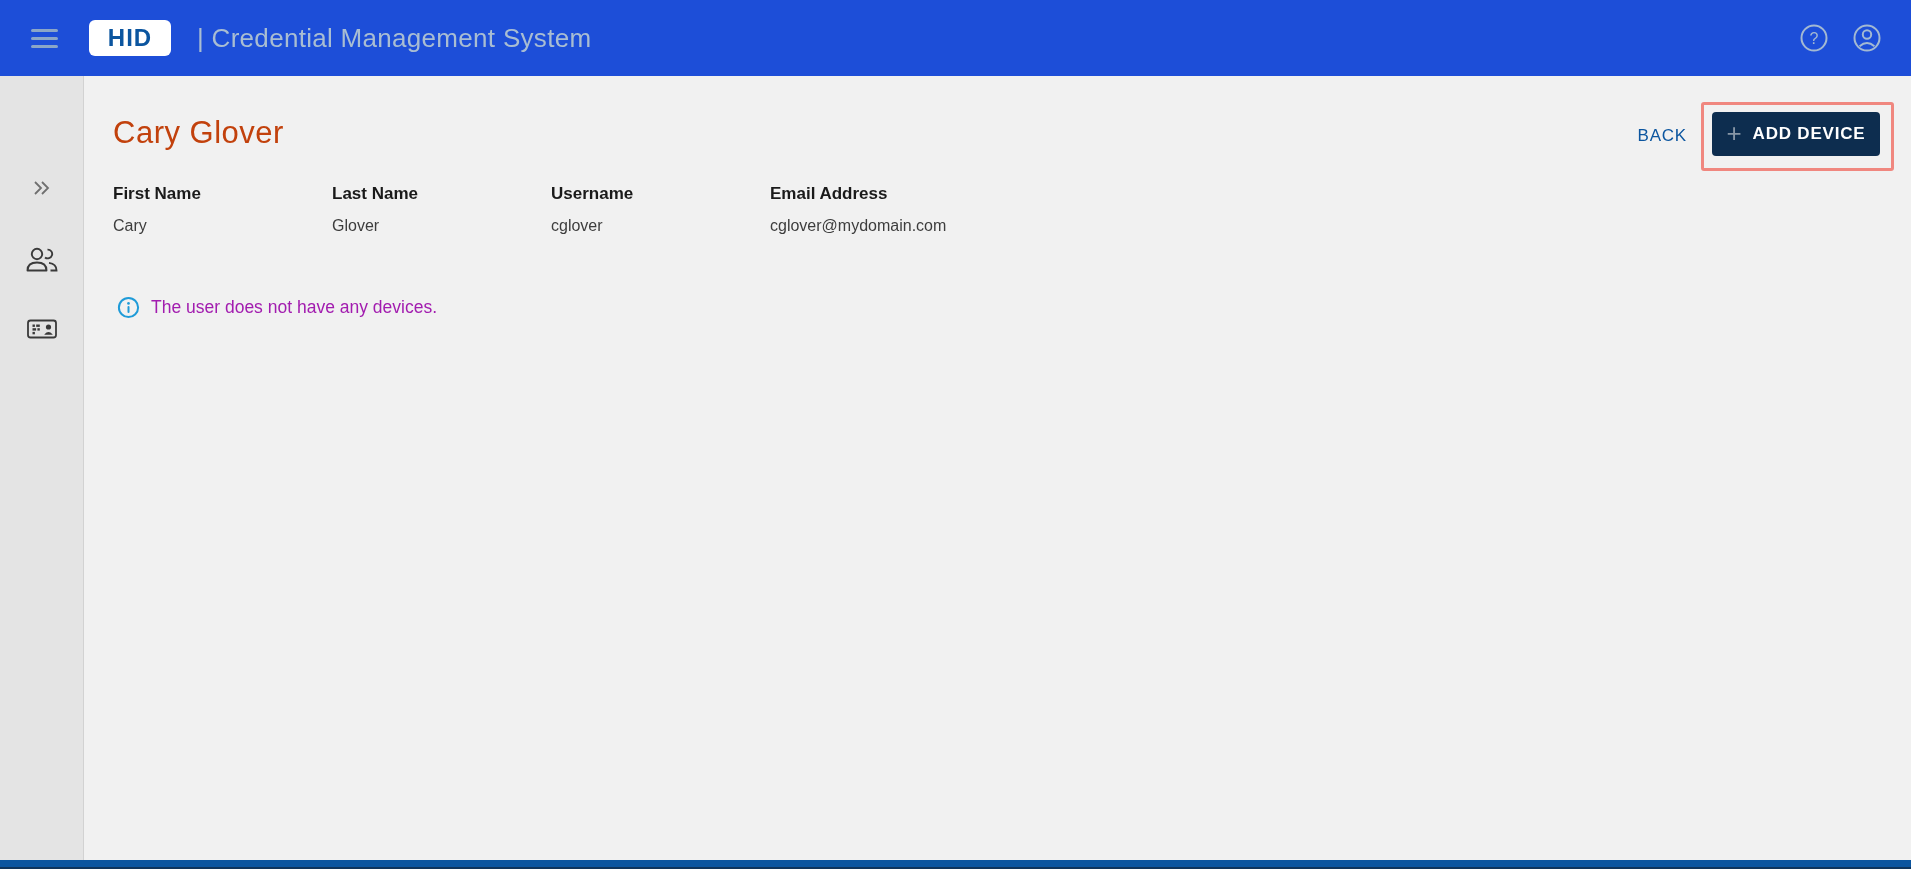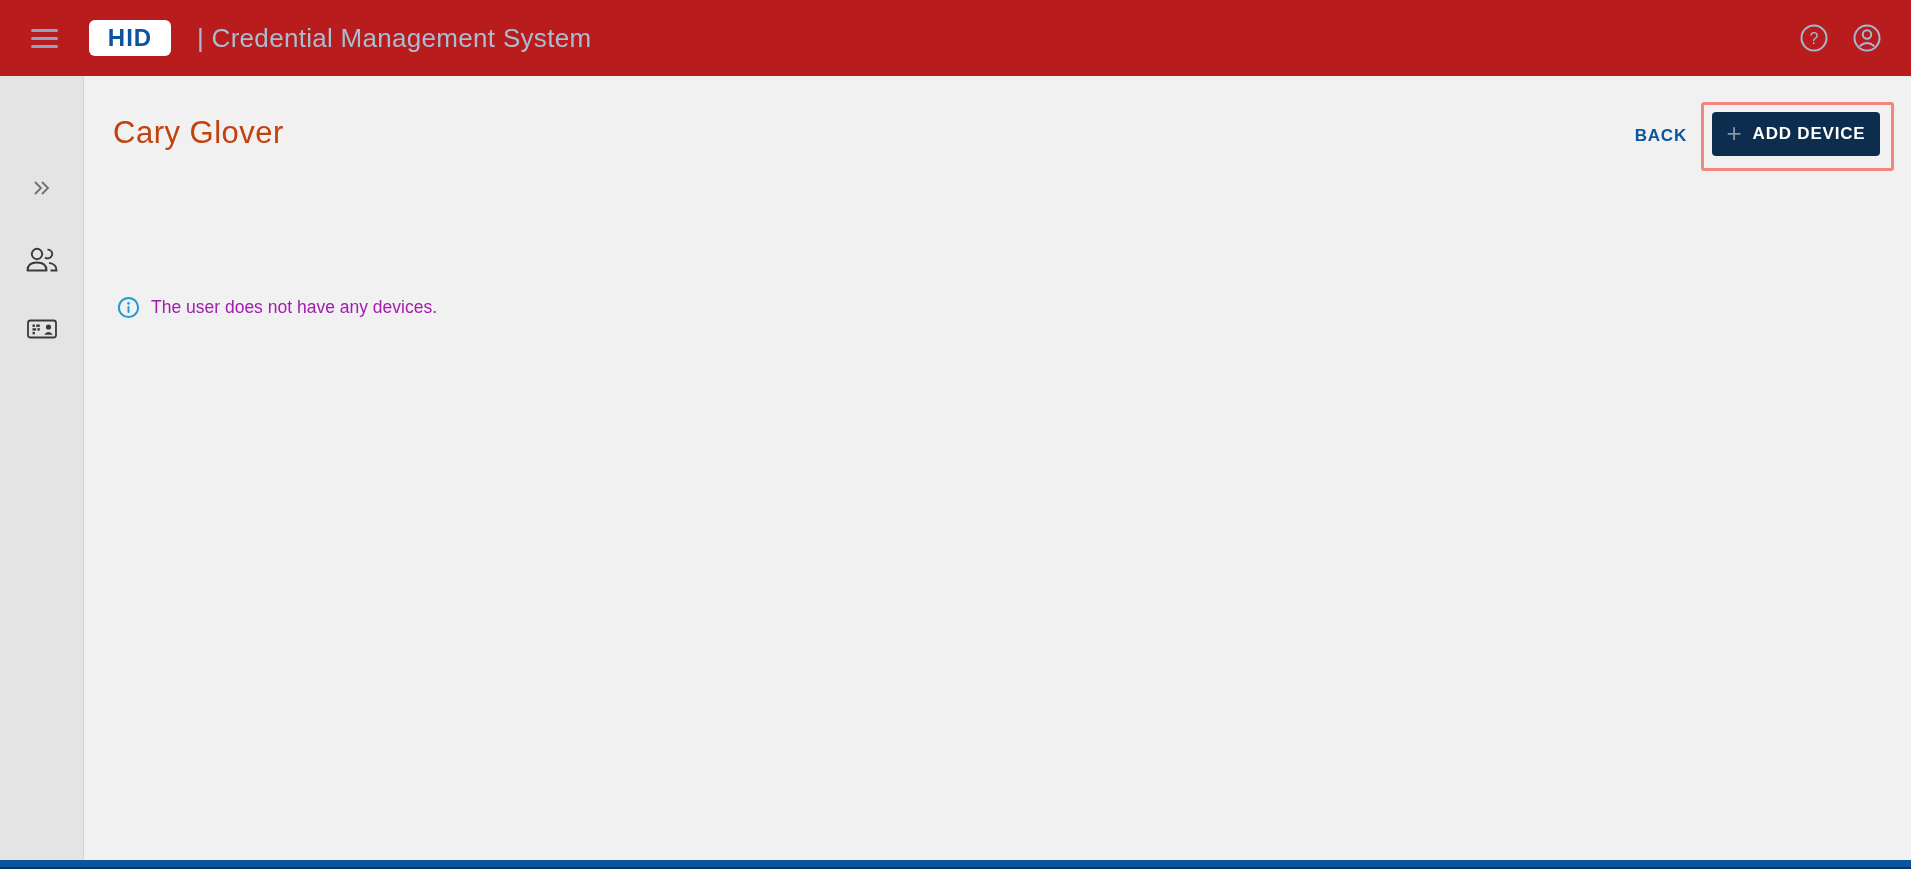--- a/index.html
+++ b/index.html
@@ -13,21 +13,21 @@
     width: 1911px;
     height: 869px;
     background: #f1f1f1;
   }
 
   
   .header {
     position: absolute;
     top: 0; left: 0; right: 0;
     height: 76px;
-    background: #b91c1c;
+    background: #1d4ed8;
     display: flex;
     align-items: center;
   }
   .menu-btn {
     margin-left: 31px;
     width: 28px; height: 22px;
     display: flex; flex-direction: column; justify-content: center;
     gap: 5px;
     cursor: pointer;
   }
@@ -94,21 +94,21 @@
     left: 113px; top: 115px;
     font-size: 31px;
     font-weight: 300;
     letter-spacing: 0.5px;
     color: #c2410c;
   }
   .back-link {
     position: absolute;
     right: 224px; top: 126px;
     font-size: 17px;
-    font-weight: bold;
+    font-weight: normal;
     letter-spacing: 0.8px;
     color: #0b559f;
     cursor: pointer;
   }
   .highlight-rect {
     position: absolute;
     left: 1701px; top: 102px;
     width: 193px; height: 69px;
     border: 3px solid #f0877f;
     border-radius: 3px;
@@ -238,20 +238,38 @@
 
   <div class="back-link">BACK</div>
 
   <div class="highlight-rect"></div>
 
   <button class="add-device-btn">
     <span class="plus-glyph">+</span>
     <span>ADD DEVICE</span>
   </button>
 
+  <div class="fields-row">
+    <div class="field">
+      <div class="field-label">First Name</div>
+      <div class="field-value">Cary</div>
+    </div>
+    <div class="field">
+      <div class="field-label">Last Name</div>
+      <div class="field-value">Glover</div>
+    </div>
+    <div class="field">
+      <div class="field-label">Username</div>
+      <div class="field-value">cglover</div>
+    </div>
+    <div class="field">
+      <div class="field-label">Email Address</div>
+      <div class="field-value">cglover@mydomain.com</div>
+    </div>
+  </div>
 
   <div class="info-row">
     <svg width="23" height="23" viewBox="0 0 23 23">
       <circle cx="11.5" cy="11.5" r="9.6" fill="none" stroke="#1f9bd8" stroke-width="2"></circle>
       <circle cx="11.5" cy="7.4" r="1.35" fill="#1f9bd8"></circle>
       <rect x="10.5" y="10" width="2" height="7" rx="1" fill="#1f9bd8"></rect>
     </svg>
     <span class="info-text">The user does not have any devices.</span>
   </div>
 

